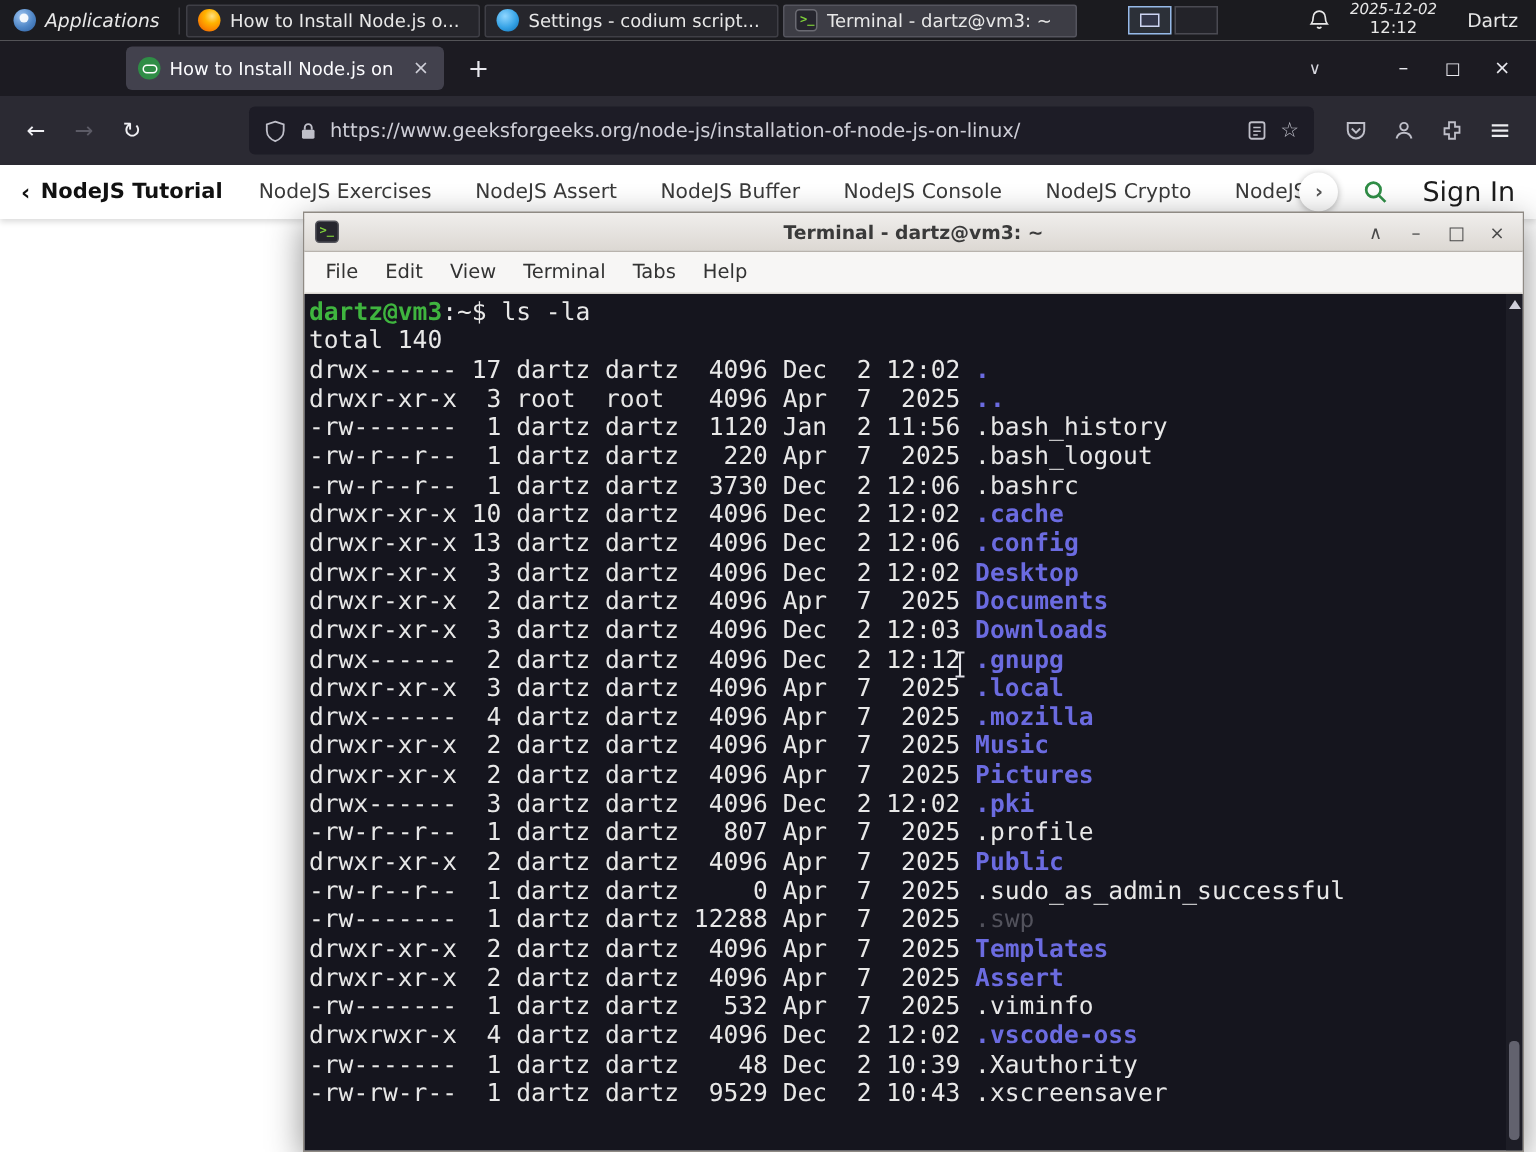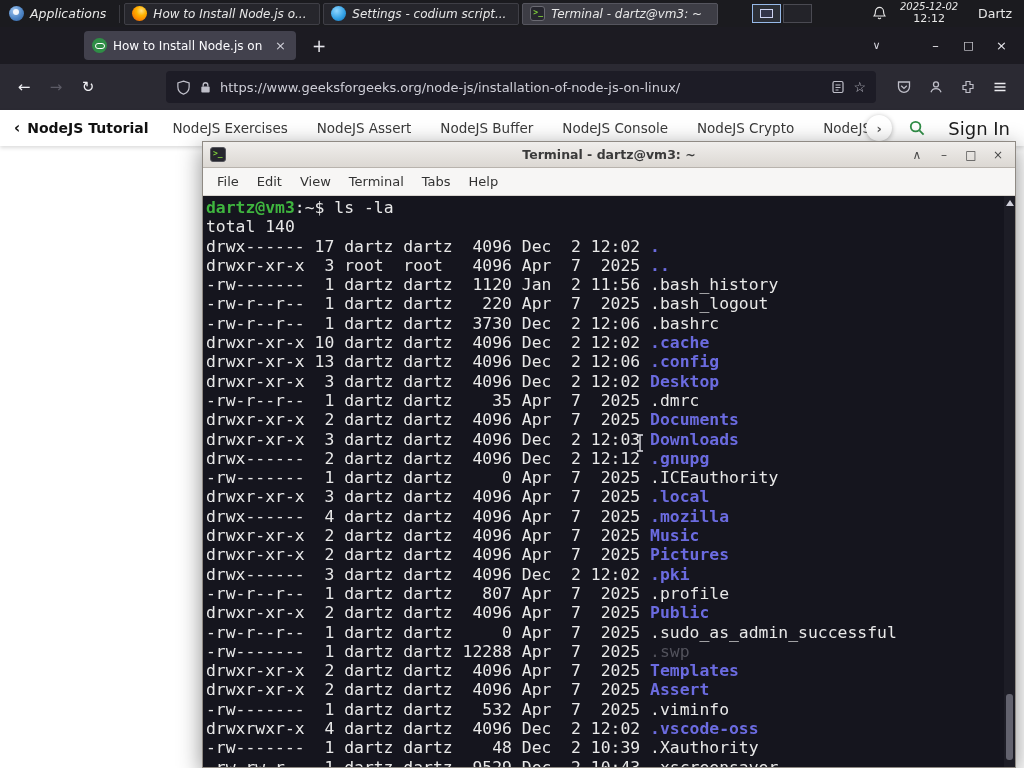--- a/index.html
+++ b/index.html
@@ -6,21 +6,21 @@
   body{width:1024px;height:768px;overflow:hidden;font-family:"DejaVu Sans","Liberation Sans",sans-serif;background:#fff;}
   .screen{position:relative;width:1024px;height:768px;overflow:hidden;background:#fff;}
 
   
   .panel{position:absolute;top:0;left:0;width:1024px;height:27px;background:var(--panel_bg,#1b1b1f);
          display:flex;align-items:center;color:#e8e8e8;font-size:12.5px;z-index:50;}
   .app-btn{display:flex;align-items:center;gap:6px;height:100%;padding:0 9px;cursor:default;font-style:italic;}
   .app-icon{width:15px;height:15px;border-radius:50%;background:radial-gradient(circle at 35% 30%,#9cc3f0 0%,#4f86c6 55%,#2d5e9e 100%);position:relative;flex:0 0 auto;}
   .app-icon::after{content:"";position:absolute;left:4px;top:3px;width:6px;height:6px;border-radius:50%;background:#fff;opacity:.9;}
   .panel-sep{width:1px;height:18px;background:#3a3a40;margin:0 4px;}
-  .taskbar{display:flex;align-items:center;height:100%;gap:3px;font-style:italic;}
+  .taskbar{display:flex;align-items:center;height:100%;gap:3px;}
   .task-btn{width:196px;height:22px;display:flex;align-items:center;gap:6px;padding:0 7px;background:#26262c;
             border:1px solid #3f3f46;border-radius:2px;overflow:hidden;box-sizing:border-box;}
   .task-btn.active{background:#3d3d45;border-color:#55555e;}
   .task-label{white-space:nowrap;overflow:hidden;text-overflow:clip;font-size:12px;color:#e8e8e8;}
   .ticon{width:15px;height:15px;border-radius:50%;flex:0 0 auto;position:relative;}
   .ticon.firefox{background:radial-gradient(circle at 62% 32%,#ffe082 0%,#ffb300 35%,#fb8c00 62%,#e65100 100%);}
   .ticon.vscodium{background:radial-gradient(circle at 38% 32%,#8fd6ff 0%,#36a3e6 55%,#0f6fb4 100%);}
   .ticon.terminal{border-radius:3px;background:#26262e;border:1px solid #6a6a72;box-sizing:border-box;}
   .ticon.terminal::after{content:">_";position:absolute;left:2px;top:1px;font:bold 8px "DejaVu Sans Mono",monospace;color:#7fd13a;}
   .pager{display:flex;gap:2px;margin-left:34px;align-items:center;}
@@ -256,25 +256,23 @@
           <div class="tline"><span class="t-prompt">dartz@vm3</span><span class="t-def">:~$ </span><span class="t-def">ls -la</span></div>
           <div class="tline"><span class="t-def">total 140</span></div>
           <div class="tline"><span class="t-def">drwx------ 17 dartz dartz  4096 Dec  2 12:02 </span><span class="t-dir">.</span></div>
           <div class="tline"><span class="t-def">drwxr-xr-x  3 root  root   4096 Apr  7  2025 </span><span class="t-dir">..</span></div>
           <div class="tline"><span class="t-def">-rw-------  1 dartz dartz  1120 Jan  2 11:56 </span><span class="t-def">.bash_history</span></div>
           <div class="tline"><span class="t-def">-rw-r--r--  1 dartz dartz   220 Apr  7  2025 </span><span class="t-def">.bash_logout</span></div>
           <div class="tline"><span class="t-def">-rw-r--r--  1 dartz dartz  3730 Dec  2 12:06 </span><span class="t-def">.bashrc</span></div>
           <div class="tline"><span class="t-def">drwxr-xr-x 10 dartz dartz  4096 Dec  2 12:02 </span><span class="t-dir">.cache</span></div>
           <div class="tline"><span class="t-def">drwxr-xr-x 13 dartz dartz  4096 Dec  2 12:06 </span><span class="t-dir">.config</span></div>
           <div class="tline"><span class="t-def">drwxr-xr-x  3 dartz dartz  4096 Dec  2 12:02 </span><span class="t-dir">Desktop</span></div>
-          <div class="tline"><span class="t-def">-rw-r--r--  1 dartz dartz    35 Apr  7  2025 </span><span class="t-def">.dmrc</span></div>
           <div class="tline"><span class="t-def">drwxr-xr-x  2 dartz dartz  4096 Apr  7  2025 </span><span class="t-dir">Documents</span></div>
           <div class="tline"><span class="t-def">drwxr-xr-x  3 dartz dartz  4096 Dec  2 12:03 </span><span class="t-dir">Downloads</span></div>
           <div class="tline"><span class="t-def">drwx------  2 dartz dartz  4096 Dec  2 12:12 </span><span class="t-dir">.gnupg</span></div>
-          <div class="tline"><span class="t-def">-rw-------  1 dartz dartz     0 Apr  7  2025 </span><span class="t-def">.ICEauthority</span></div>
           <div class="tline"><span class="t-def">drwxr-xr-x  3 dartz dartz  4096 Apr  7  2025 </span><span class="t-dir">.local</span></div>
           <div class="tline"><span class="t-def">drwx------  4 dartz dartz  4096 Apr  7  2025 </span><span class="t-dir">.mozilla</span></div>
           <div class="tline"><span class="t-def">drwxr-xr-x  2 dartz dartz  4096 Apr  7  2025 </span><span class="t-dir">Music</span></div>
           <div class="tline"><span class="t-def">drwxr-xr-x  2 dartz dartz  4096 Apr  7  2025 </span><span class="t-dir">Pictures</span></div>
           <div class="tline"><span class="t-def">drwx------  3 dartz dartz  4096 Dec  2 12:02 </span><span class="t-dir">.pki</span></div>
           <div class="tline"><span class="t-def">-rw-r--r--  1 dartz dartz   807 Apr  7  2025 </span><span class="t-def">.profile</span></div>
           <div class="tline"><span class="t-def">drwxr-xr-x  2 dartz dartz  4096 Apr  7  2025 </span><span class="t-dir">Public</span></div>
           <div class="tline"><span class="t-def">-rw-r--r--  1 dartz dartz     0 Apr  7  2025 </span><span class="t-def">.sudo_as_admin_successful</span></div>
           <div class="tline"><span class="t-def">-rw-------  1 dartz dartz 12288 Apr  7  2025 </span><span class="t-dim">.swp</span></div>
           <div class="tline"><span class="t-def">drwxr-xr-x  2 dartz dartz  4096 Apr  7  2025 </span><span class="t-dir">Templates</span></div>

